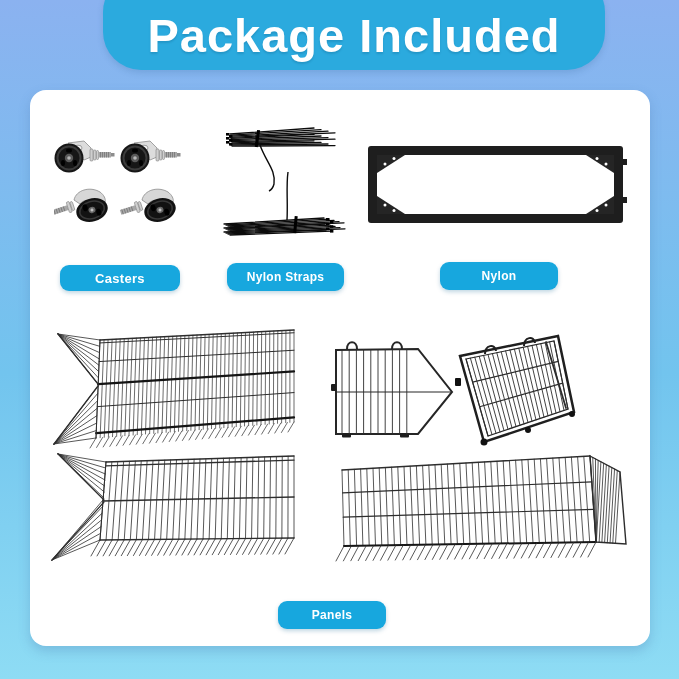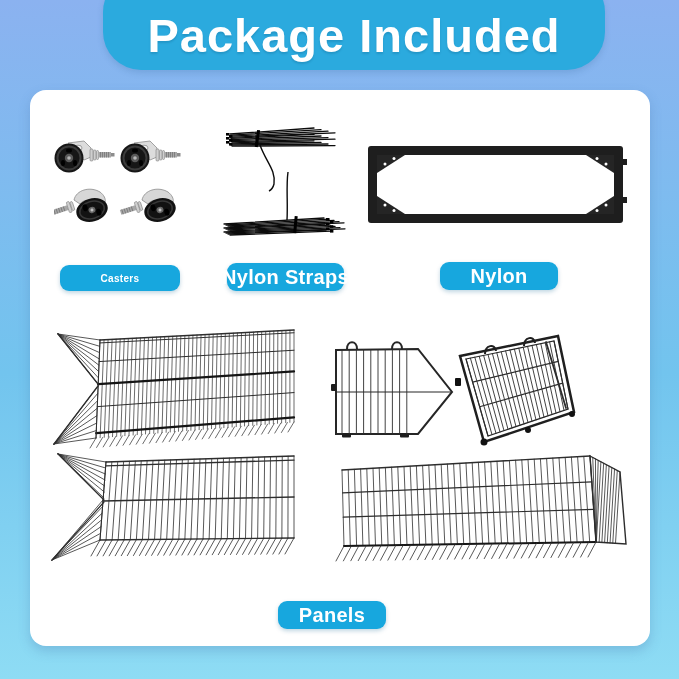--- a/index.html
+++ b/index.html
@@ -22,23 +22,23 @@
   }
   .card{
     position:absolute;left:30px;top:90px;width:620px;height:556px;
     background:#ffffff;border-radius:16px;
     box-shadow:0 5px 12px rgba(70,110,170,.28);
   }
   .badge{
     position:absolute;background:#17a7de;color:#fff;font-weight:bold;
     display:flex;align-items:center;justify-content:center;
     border-radius:9px;box-shadow:0 2px 4px rgba(0,90,140,.25);
-    font-size:20px;letter-spacing:.3px;white-space:nowrap;
+    font-size:12px;letter-spacing:.3px;white-space:nowrap;
   }
-  #badge-casters{left:60px;top:265px;width:120px;height:26px;font-size:10px;}
+  #badge-casters{left:60px;top:265px;width:120px;height:26px;font-size:13px;}
   #badge-nylon{left:227px;top:263px;width:117px;height:28px;}
   #badge-frame{left:440px;top:262px;width:118px;height:28px;}
   #badge-panels{left:278px;top:601px;width:108px;height:28px;}
   .ph{position:absolute;}
   #sv-casters{left:54px;top:140px;width:128px;height:86px;}
   #sv-straps{left:222px;top:124px;width:138px;height:120px;}
   #sv-frame{left:365px;top:141px;width:268px;height:88px;}
   #sv-pa{left:48px;top:326px;width:252px;height:124px;}
   #sv-pb{left:48px;top:448px;width:252px;height:122px;}
   #sv-pc{left:330px;top:334px;width:128px;height:104px;}

